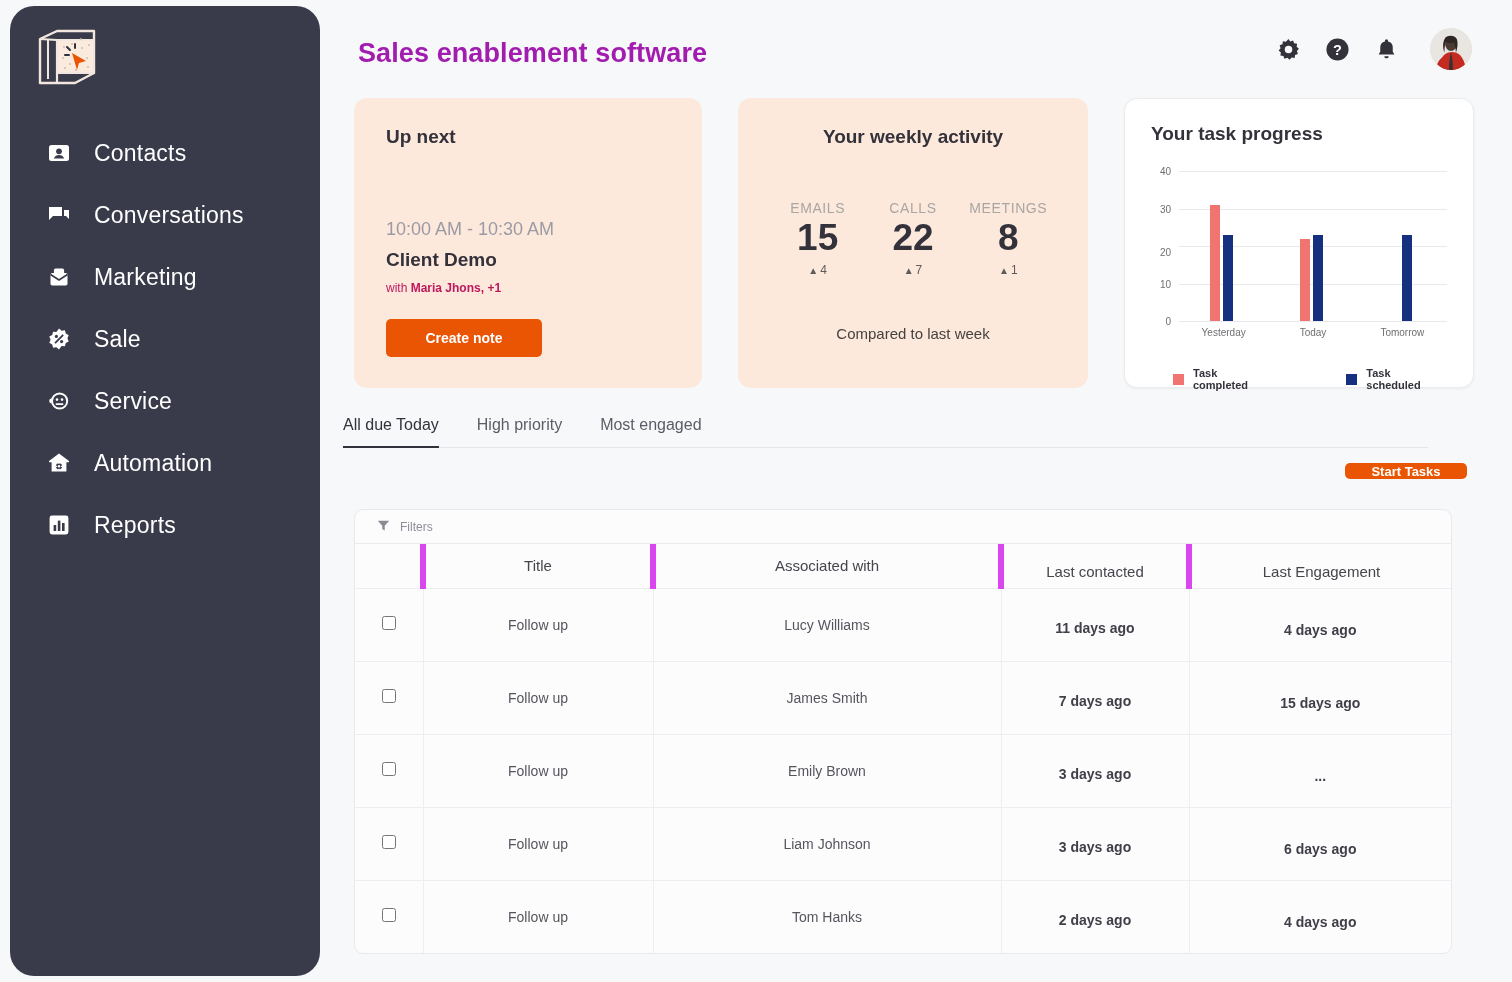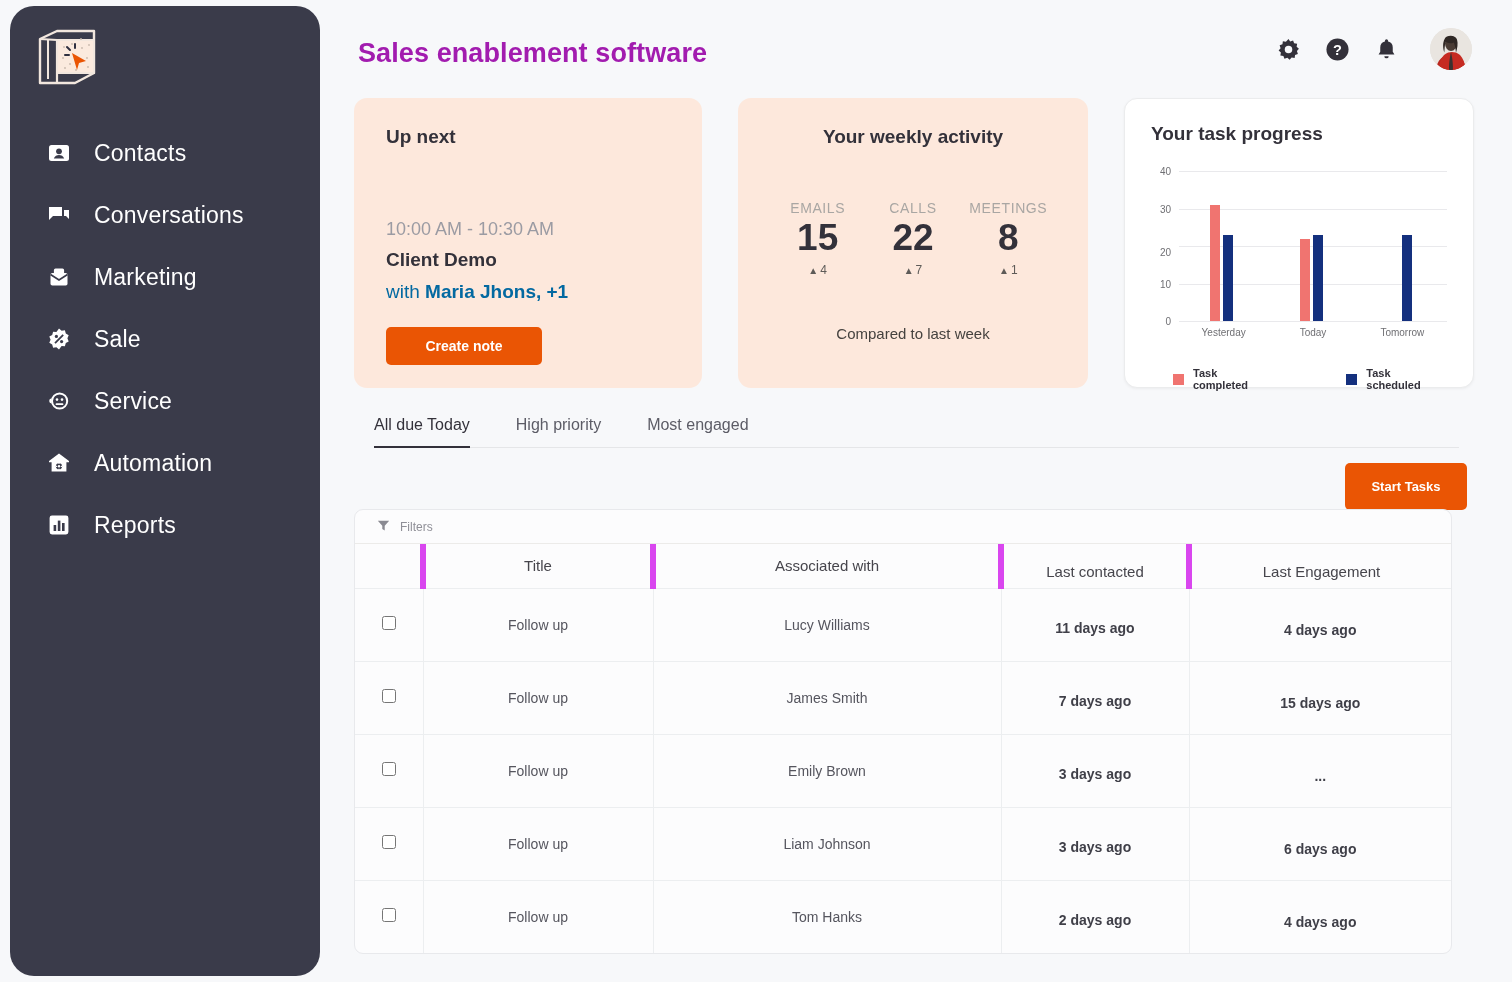--- a/index.html
+++ b/index.html
@@ -58,21 +58,21 @@
   }
   .card-peach { background: #fde8dc; }
   .card-white { background: #ffffff; border: 1px solid #ebeced; box-shadow: 0 1px 3px rgba(0,0,0,.05); }
   .card-title {
     font-size: 19px; font-weight: bold; color: #33313a;
   }
 
   #card-upnext { left: 0; width: 348px; padding: 28px 32px; }
   #upnext-time { font-size: 18px; color: #9b9ba3; margin-top: 71px; }
   #upnext-subject { font-size: 19px; font-weight: bold; color: #33313a; margin-top: 9px; }
-  #upnext-with { font-size: 19px; color: #0369a1; margin-top: 10px; }
+  #upnext-with { font-size: 12px; color: #be185d; margin-top: 10px; }
   #upnext-with b { font-weight: bold; }
   #create-note {
     margin-top: 24px;
     background: #ea5504; color: #fff;
     border: none; border-radius: 5px;
     font-size: 14px; font-weight: bold;
     font-family: "Liberation Sans", sans-serif;
     width: 156px; height: 38px; cursor: pointer;
   }
 
@@ -105,39 +105,39 @@
     position: absolute; top: 156px; font-size: 10px; color: #6f6f73;
     transform: translateX(-50%); white-space: nowrap;
   }
   #legend { display: flex; margin-top: 46px; padding-left: 22px; gap: 72px; }
   .legend-item { display: flex; align-items: center; gap: 9px; }
   .legend-swatch { width: 11px; height: 11px; flex: none; }
   .legend-label { font-size: 11px; font-weight: bold; color: #33313a; }
 
   
   #tabs {
-    position: absolute; left: 374px; top: 416px; width: 1085px;
+    position: absolute; left: 343px; top: 416px; width: 1085px;
     border-bottom: 1px solid #e5e6e8;
-    display: flex; gap: 12px;
+    display: flex; gap: 4px;
   }
   .tab {
     font-size: 16px; color: #5c5c66; padding: 0 34px 13px 0;
     cursor: pointer; position: relative;
   }
   .tab.active { color: #33313a; }
   .tab.active::after {
     content: ""; position: absolute; left: 0; right: 34px; bottom: -1px;
     height: 2px; background: #33313a;
   }
 
   
   #start-tasks {
     position: absolute; right: 45px; top: 463px;
     background: #ea5504; color: #fff; border: none; border-radius: 5px;
-    width: 122px; height: 47px; font-size: 13px; font-weight: bold;
+    width: 122px; height: 16px; font-size: 13px; font-weight: bold;
     font-family: "Liberation Sans", sans-serif; cursor: pointer;
   }
 
   
   #table-wrap {
     position: absolute; left: 354px; top: 509px;
     width: 1098px;
     background: #fcfcfd;
     border: 1px solid #e8e9ec;
     border-radius: 9px;

